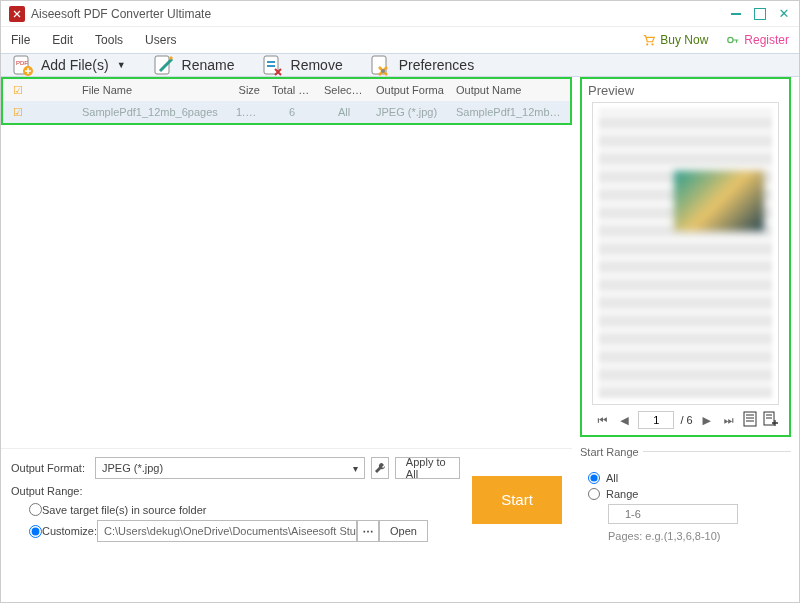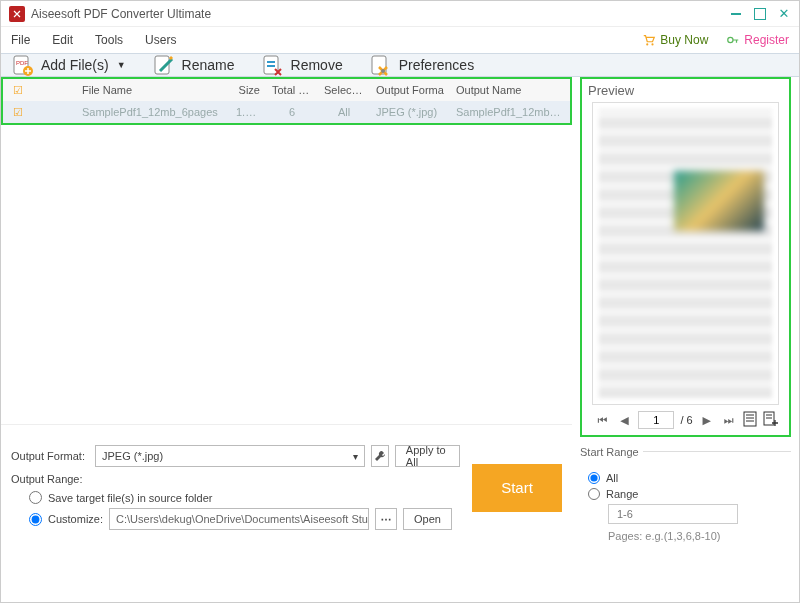--- a/index.html
+++ b/index.html
@@ -65,34 +65,34 @@
 .pager .pg-btn { width: 16px; text-align: center; cursor: pointer; color: #666; }
 .pager input { width: 36px; height: 18px; text-align: center; border: 1px solid #ccc; font-size: 11px; }
 .pager .pg-doc { width: 14px; cursor: pointer; }
 
 
 .page-range { margin-top: 14px; font-size: 11px; }
 .page-range .heading { border-top: 1px solid #ddd; padding-top: 2px; color: #666; margin-bottom: 6px; position: relative; }
 .page-range .heading span { background: #fff; position: relative; top: -8px; padding-right: 4px; }
 .radio-row { display: flex; align-items: center; gap: 6px; margin: 4px 0 4px 8px; color: #444; }
 .radio-row input[type=radio] { width: 12px; height: 12px; }
-.range-input { width: 130px; height: 20px; border: 1px solid #ccc; font-size: 11px; padding: 0 8px; margin-left: 28px; color: #aaa; }
+.range-input { width: 130px; height: 20px; border: 1px solid #ccc; font-size: 11px; padding: 0 16px; margin-left: 28px; color: #aaa; }
 .hint { color: #888; margin: 6px 0 0 28px; }
 
 
-.bottom { border-top: 1px solid #eee; padding: 20px 10px; font-size: 11px; color: #444; }
+.bottom { border-top: 1px solid #eee; padding: 8px 10px; font-size: 11px; color: #444; }
 .bottom .row { display: flex; align-items: center; gap: 6px; margin-bottom: 6px; }
 .bottom label.lbl { min-width: 78px; }
 .select { flex: 0 0 270px; height: 22px; border: 1px solid #bbb; padding: 0 6px; display: flex; align-items: center; justify-content: space-between; background: #fff; }
 .select .caret { font-size: 10px; }
 .icon-btn { width: 22px; height: 22px; border: 1px solid #bbb; display: flex; align-items: center; justify-content: center; background: #fff; cursor: pointer; }
 .btn { height: 22px; padding: 0 10px; border: 1px solid #bbb; background: #fff; cursor: pointer; display: flex; align-items: center; font-size: 11px; }
 .start-btn { width: 90px; height: 48px; background: #f5a623; color: #fff; border: none; font-size: 15px; display: flex; align-items: center; justify-content: center; cursor: pointer; }
 .path-box { flex: 1; height: 22px; border: 1px solid #bbb; padding: 0 6px; display: flex; align-items: center; color: #666; max-width: 260px; overflow: hidden; white-space: nowrap; }
-.sub-row { display: flex; align-items: center; gap: 6px; margin-left: 18px; margin-top: 4px; }
+.sub-row { display: flex; align-items: center; margin-left: 18px; margin-top: 4px; }
 </style>
 </head>
 <body>
 
 <div class="titlebar">
   <div class="app-icon">
     <svg viewBox="0 0 10 10">
         <rect width="10" height="10" fill="#b22"></rect>
         <path d="M2 2 L8 8 M8 2 L2 8" stroke="#fff" stroke-width="1.2"></path>
       </svg>

